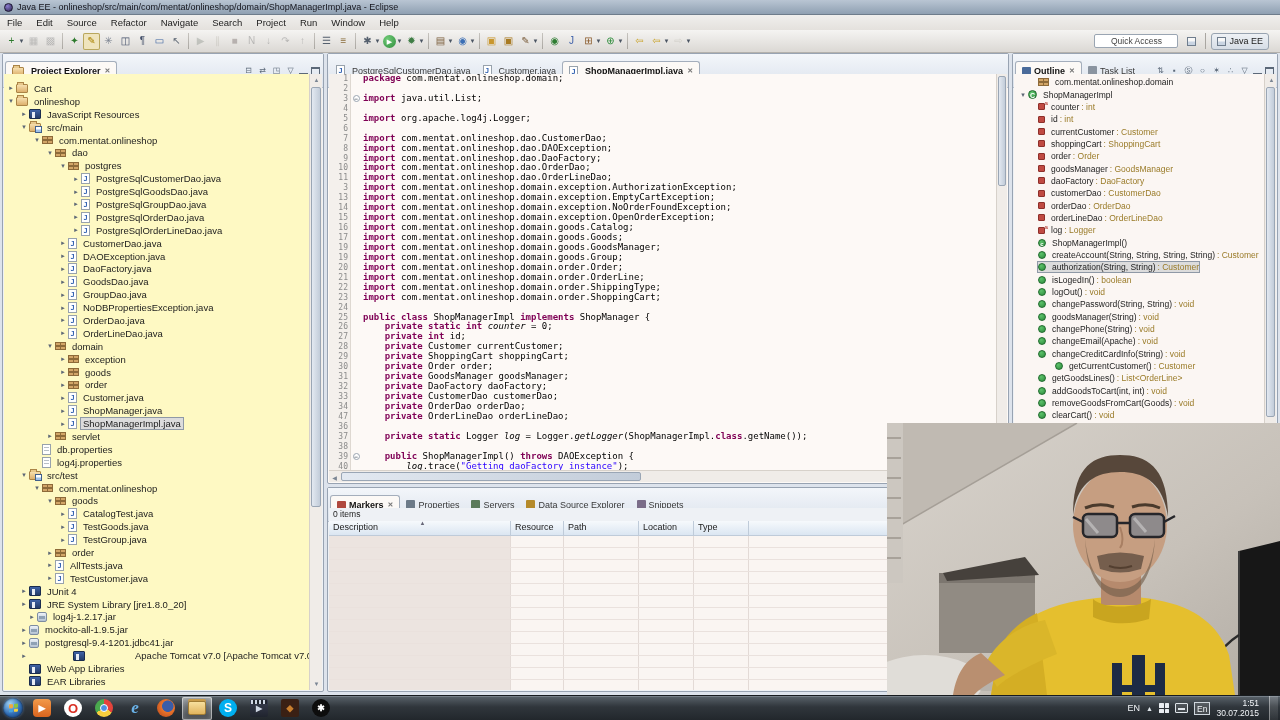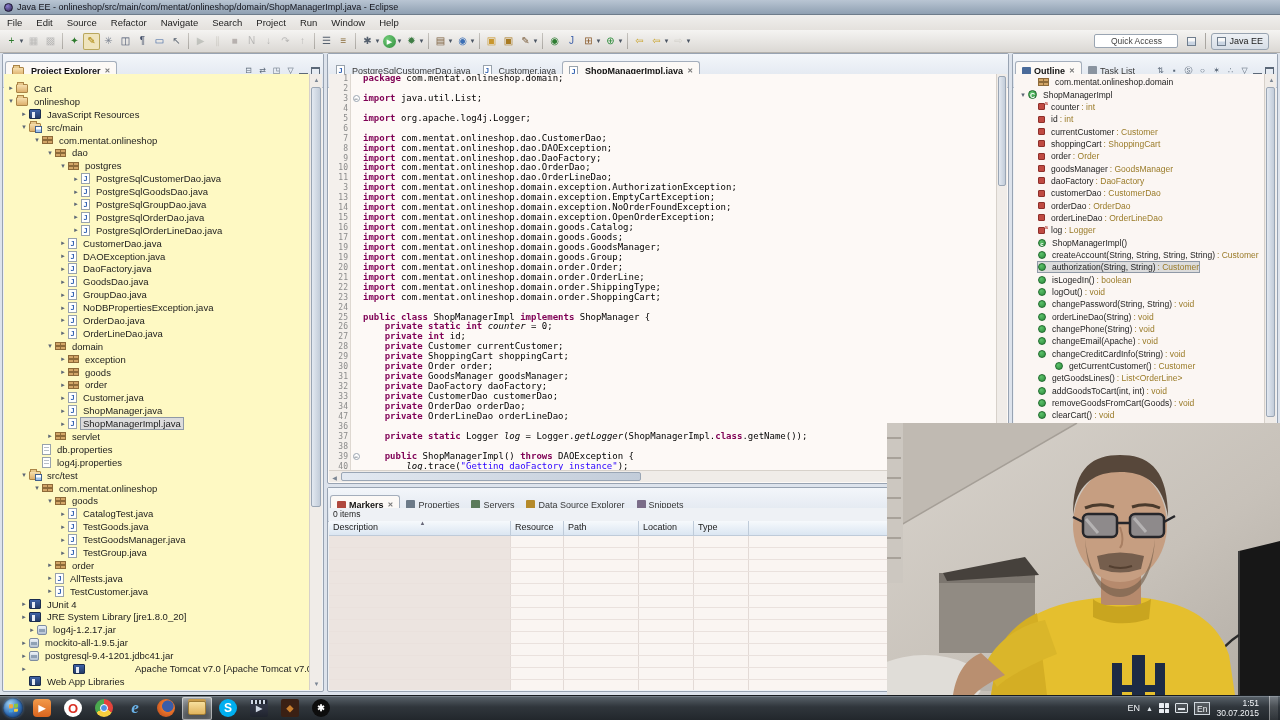--- a/index.html
+++ b/index.html
@@ -396,25 +396,20 @@
       </div>
       <div class="trow" style="padding-left: 54px;">
         <span class="arr">▸</span>
         <span class="ic ic-java"></span>
         <span class="lbl">CatalogTest.java</span>
       </div>
       <div class="trow" style="padding-left: 54px;">
         <span class="arr">▸</span>
         <span class="ic ic-java"></span>
         <span class="lbl">TestGoods.java</span>
-      </div>
-      <div class="trow" style="padding-left: 54px;">
-        <span class="arr">▸</span>
-        <span class="ic ic-java"></span>
-        <span class="lbl">TestGoodsManager.java</span>
       </div>
       <div class="trow" style="padding-left: 54px;">
         <span class="arr">▸</span>
         <span class="ic ic-java"></span>
         <span class="lbl">TestGroup.java</span>
       </div>
       <div class="trow" style="padding-left: 41px;">
         <span class="arr">▸</span>
         <span class="ic ic-pkg"></span>
         <span class="lbl">order</span>
@@ -840,21 +835,21 @@
       <div class="orow" style="padding-left: 24px;">
         <span class="lbl-wrap">
           <span class="oic-method oic"></span>
           <span class="lbl">changePassword(String, String)</span>
           <span class="typ"> : void</span>
         </span>
       </div>
       <div class="orow" style="padding-left: 24px;">
         <span class="lbl-wrap">
           <span class="oic-method oic"></span>
-          <span class="lbl">orderLineDao(String)</span>
+          <span class="lbl">goodsManager(String)</span>
           <span class="typ"> : void</span>
         </span>
       </div>
       <div class="orow" style="padding-left: 24px;">
         <span class="lbl-wrap">
           <span class="oic-method oic"></span>
           <span class="lbl">changePhone(String)</span>
           <span class="typ"> : void</span>
         </span>
       </div>

